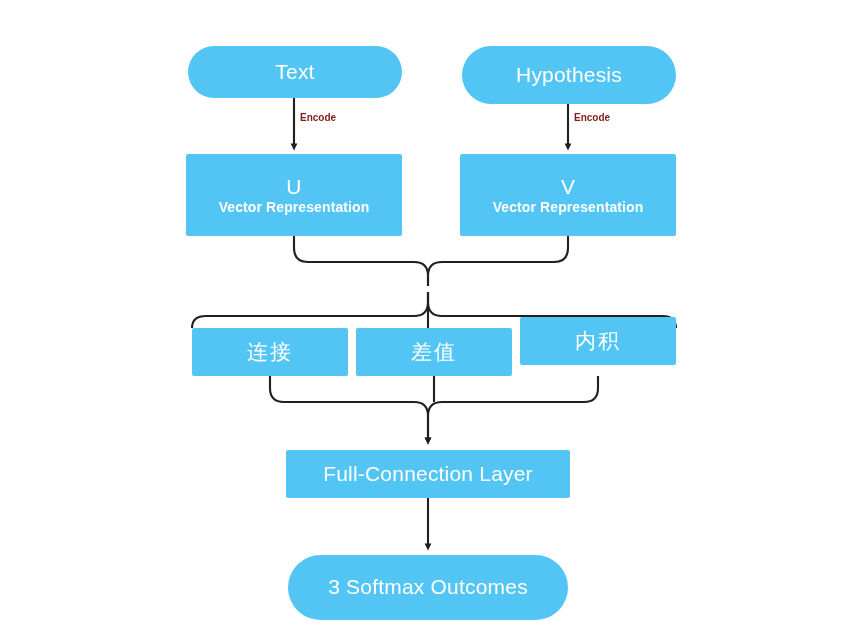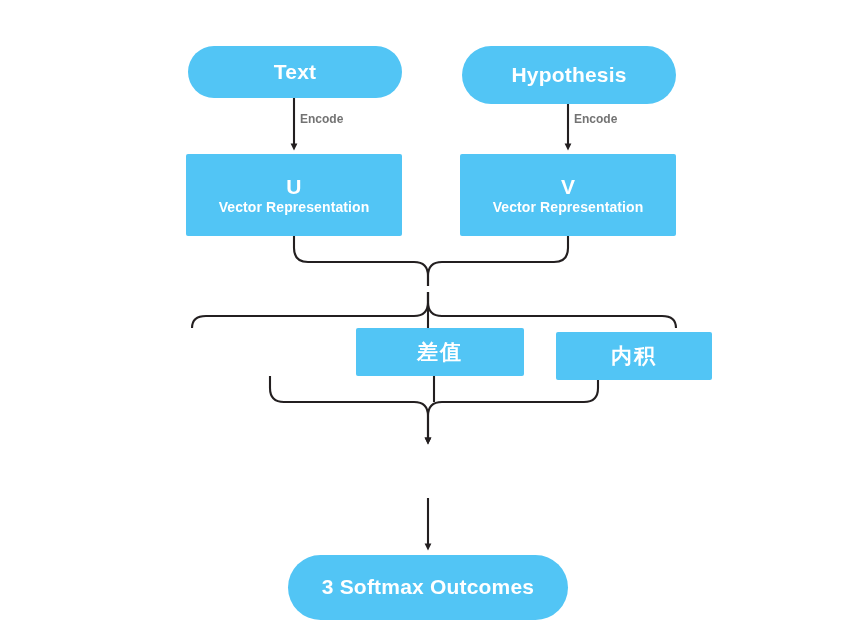--- a/index.html
+++ b/index.html
@@ -30,51 +30,51 @@
     line-height: 1.15;
   }
   .node.pill {
     border-radius: 999px;
   }
   .node.rect {
     border-radius: 2px;
   }
   .node .title {
     font-size: 21px;
-    font-weight: 700;
+    font-weight: 400;
     letter-spacing: 0.2px;
   }
   .node .subtitle {
     font-size: 14px;
     font-weight: 700;
     letter-spacing: 0.1px;
   }
   .node.cjk .title {
     font-size: 21px;
     font-family: "DejaVu Sans", "Liberation Sans", sans-serif;
     letter-spacing: 2px;
   }
 
   
   #node-text        { left: 188px; top: 46px;  width: 214px; height: 52px; }
   #node-hypothesis  { left: 462px; top: 46px;  width: 214px; height: 58px; }
   #node-u           { left: 186px; top: 154px; width: 216px; height: 82px; }
   #node-v           { left: 460px; top: 154px; width: 216px; height: 82px; }
   #node-concat      { left: 192px; top: 328px; width: 156px; height: 48px; }
-  #node-diff        { left: 356px; top: 328px; width: 168px; height: 48px; }
-  #node-dot         { left: 520px; top: 332px; width: 156px; height: 48px; margin-left: 36px; }
+  #node-diff        { left: 356px; top: 328px; width: 156px; height: 48px; }
+  #node-dot         { left: 520px; top: 317px; width: 156px; height: 48px; }
   #node-fc          { left: 286px; top: 450px; width: 284px; height: 48px; }
   #node-softmax     { left: 288px; top: 555px; width: 280px; height: 65px; }
 
   
   .edge-label {
     position: absolute;
-    font-size: 12px;
+    font-size: 10px;
     font-weight: 700;
-    color: #737373;
+    color: #7f1d1d;
     white-space: nowrap;
   }
   #label-encode-left  { left: 300px; top: 112px; }
   #label-encode-right { left: 574px; top: 112px; }
 
   #wires {
     position: absolute;
     left: 0;
     top: 0;
     width: 854px;
@@ -126,29 +126,35 @@
   <div class="node rect" id="node-u">
     <span class="title">U</span>
     <span class="subtitle">Vector Representation</span>
   </div>
 
   <div class="node rect" id="node-v">
     <span class="title">V</span>
     <span class="subtitle">Vector Representation</span>
   </div>
 
+  <div class="node rect cjk" id="node-concat">
+    <span class="title">连接</span>
+  </div>
 
   <div class="node rect cjk" id="node-diff">
     <span class="title">差值</span>
   </div>
 
   <div class="node rect cjk" id="node-dot">
     <span class="title">内积</span>
   </div>
 
+  <div class="node rect" id="node-fc">
+    <span class="title">Full-Connection Layer</span>
+  </div>
 
   <div class="node pill" id="node-softmax">
     <span class="title">3 Softmax Outcomes</span>
   </div>
 
   <div class="edge-label" id="label-encode-left">Encode</div>
   <div class="edge-label" id="label-encode-right">Encode</div>
 
 </div>
 

